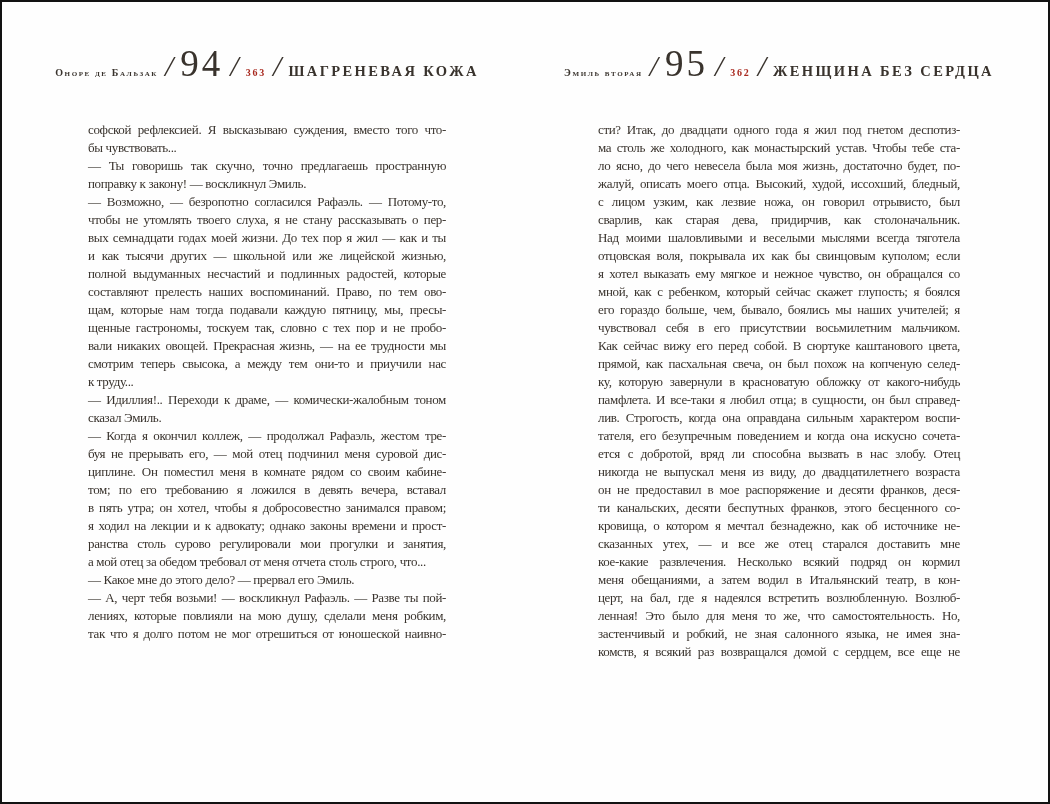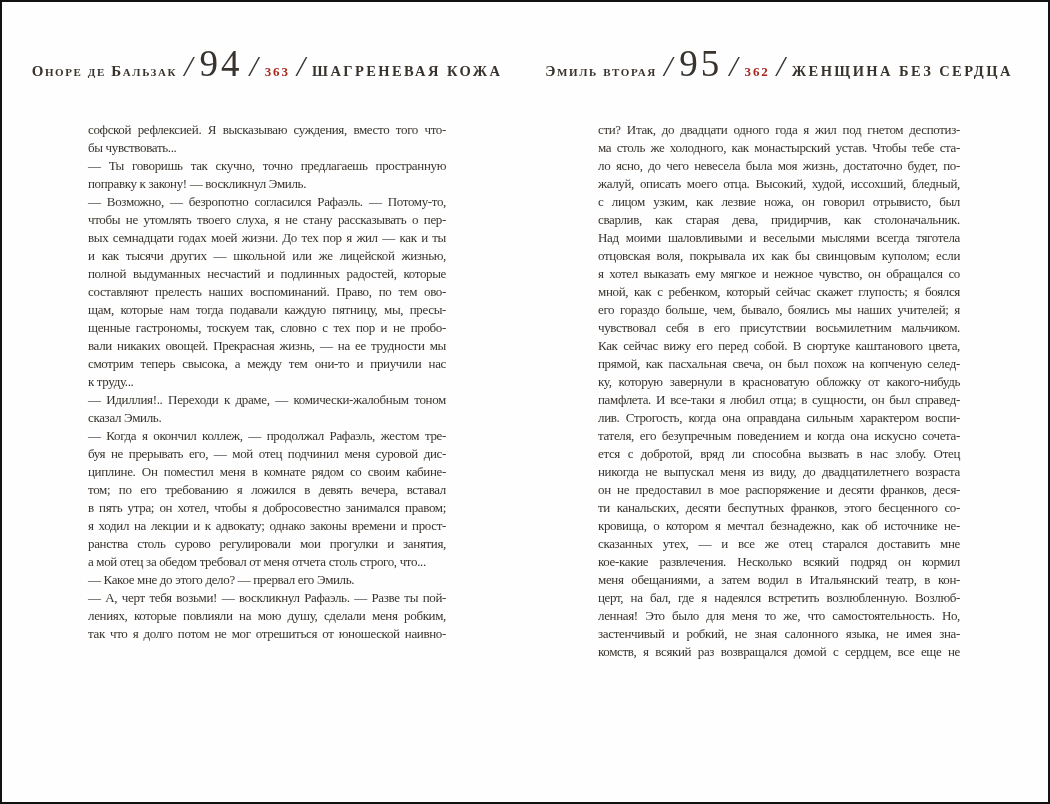--- a/index.html
+++ b/index.html
@@ -17,30 +17,30 @@
   .page.right{left:596px;width:362px;}
 
   
   .pagehead{
     position:absolute;top:40px;left:0;right:0;
     display:flex;justify-content:center;align-items:baseline;
     white-space:nowrap;
   }
   .h-name{
     font-variant:small-caps;
-    font-weight:700;font-size:15px;letter-spacing:1.6px;
+    font-weight:700;font-size:10px;letter-spacing:1.6px;
   }
   .h-slash{
     font-size:30px;font-style:italic;font-weight:400;
     margin:0 7px;letter-spacing:0;
   }
   .h-num{font-size:37px;font-weight:400;letter-spacing:3px;}
   .h-folio{
     color:var(--folio-red,#a8281e);
-    font-weight:700;font-size:13px;letter-spacing:1.8px;
+    font-weight:700;font-size:10px;letter-spacing:1.8px;
   }
   .h-title{font-weight:700;font-size:14.5px;letter-spacing:2.4px;}
 
   
   .textcol{
     position:absolute;top:119px;left:0;right:0;
   }
   .line{
     height:18px;line-height:18px;
     font-size:13px;letter-spacing:-0.35px;

